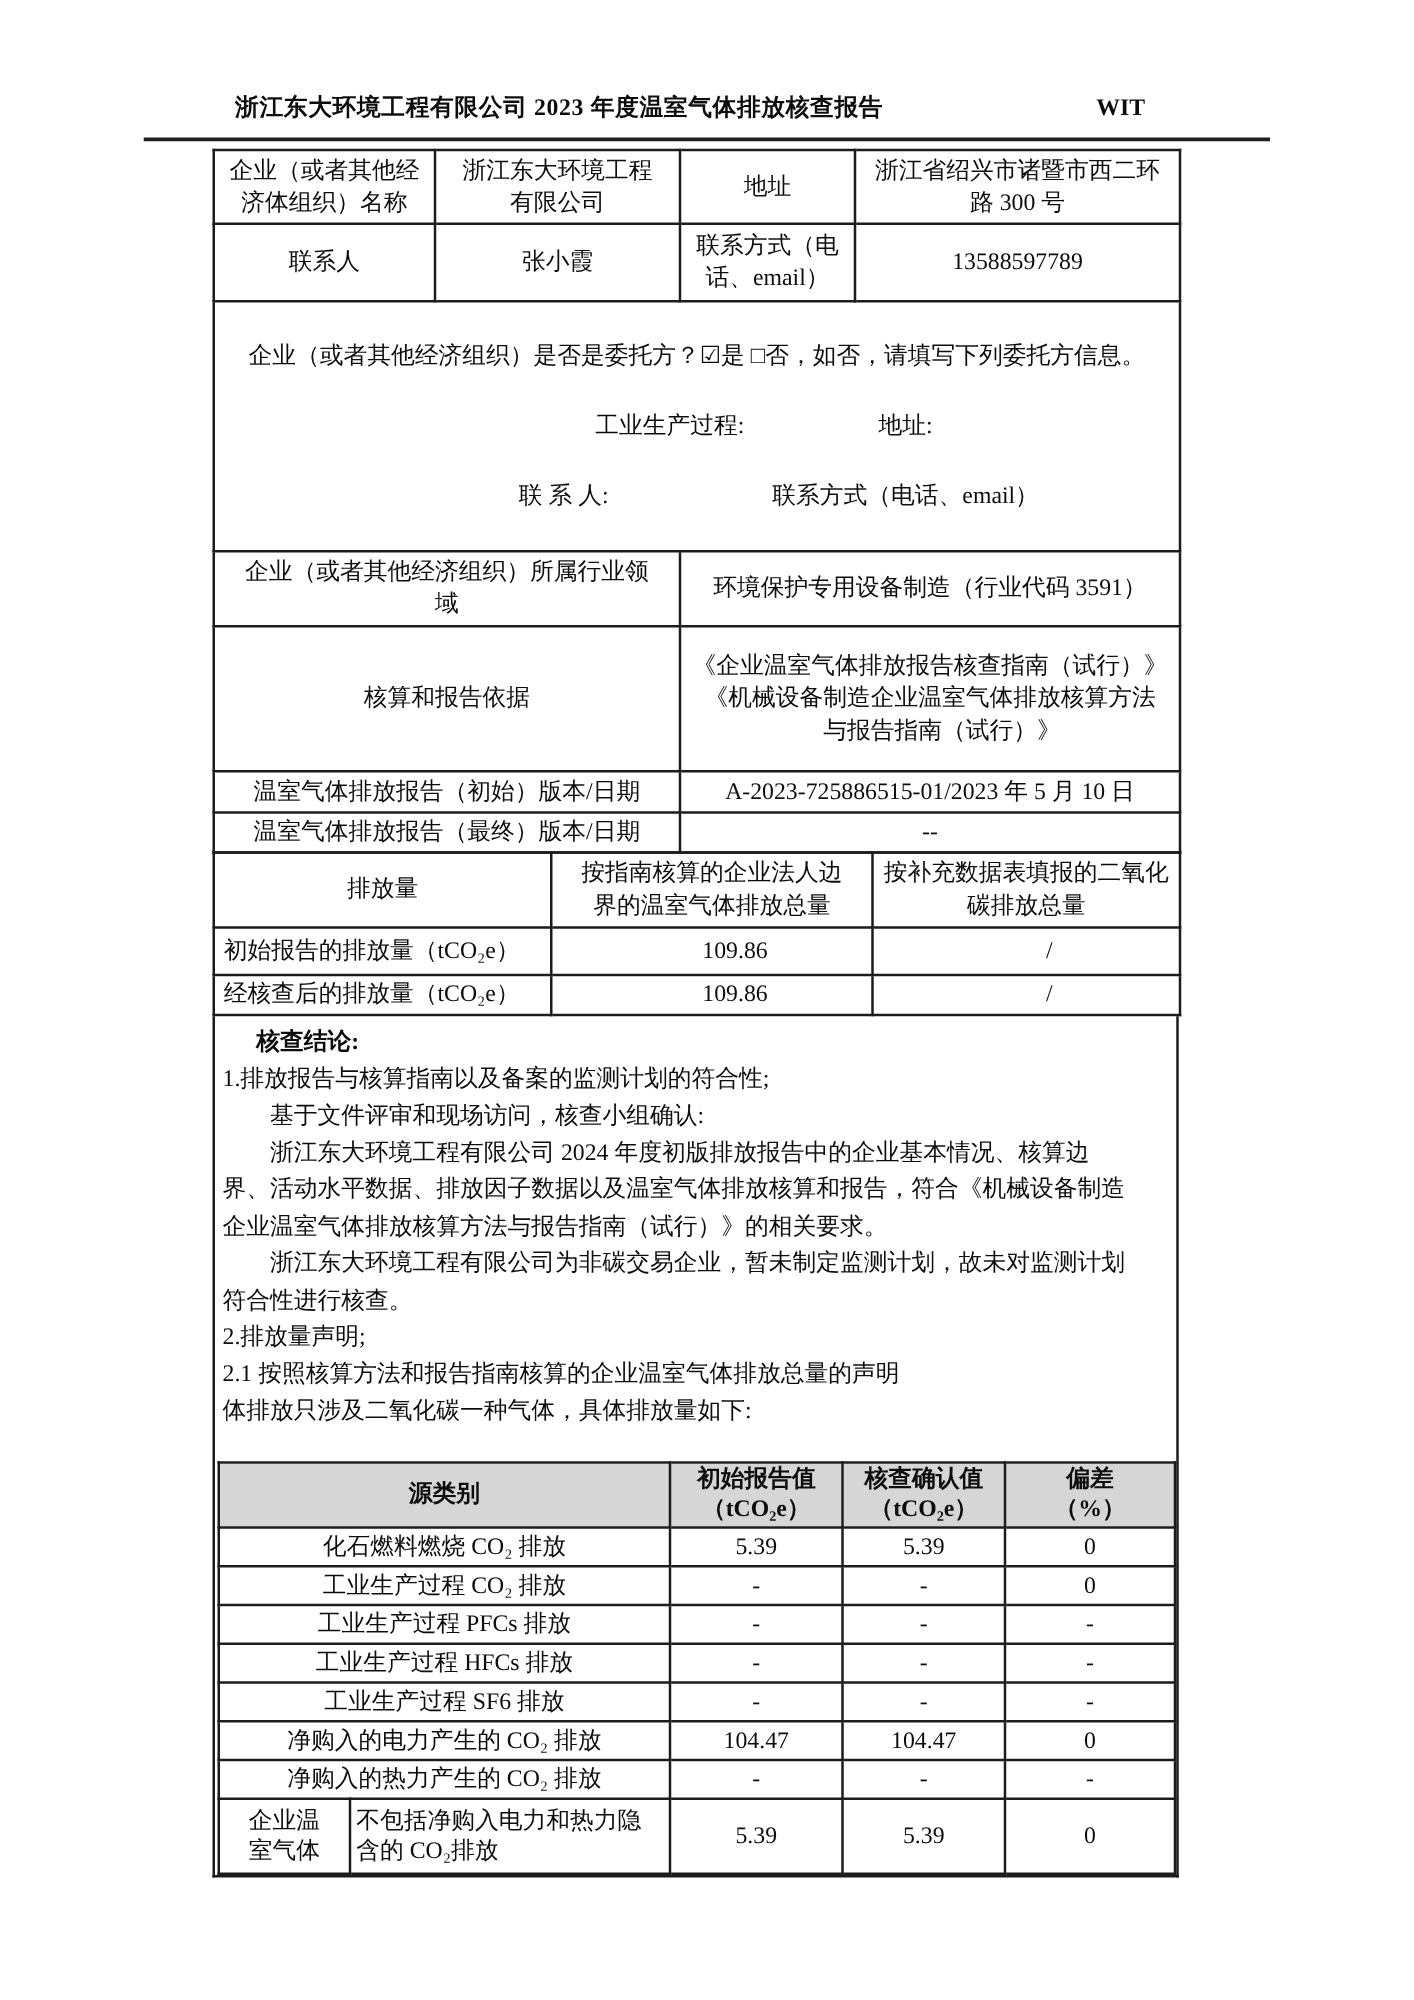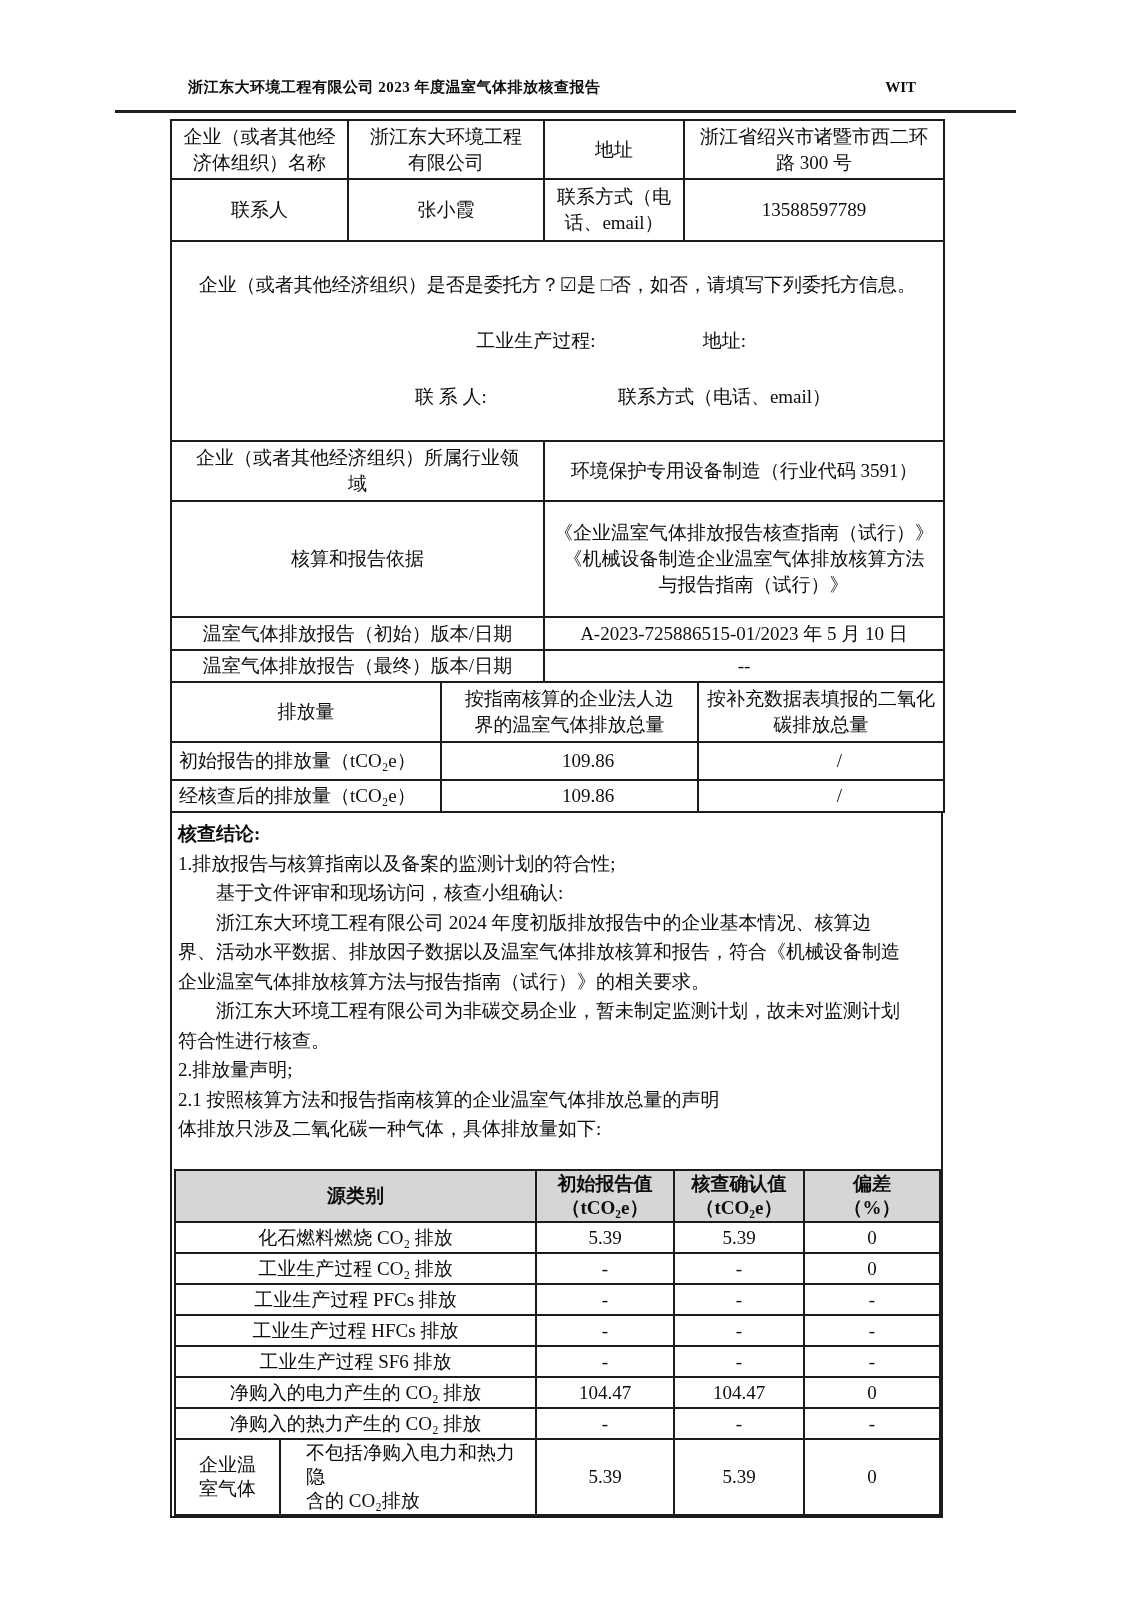--- a/index.html
+++ b/index.html
@@ -5,21 +5,21 @@
   * { box-sizing: border-box; }
   html,body { margin:0; padding:0; }
   body {
     width:1131px; height:1600px; background:#ffffff; color:#0d0d0d;
     font-family:"Liberation Serif","DejaVu Serif",serif;
     -webkit-font-smoothing:antialiased;
   }
   .doc-header {
     margin:76px 115px 0 115px;
     display:flex; justify-content:space-between; align-items:flex-end;
-    font-size:15px; font-weight:bold; line-height:22px;
+    font-size:19px; font-weight:bold; line-height:22px;
   }
   .doc-header .title { padding-left:73px; letter-spacing:0.5px; }
   .doc-header .logo  { margin-right:100px; font-weight:bold; }
   .rule {
     margin:12px 115px 0 115px;
     border-top:3px solid #1f1f1f; height:0;
   }
   table { border-collapse:collapse; table-layout:fixed; }
   td {
     border:2px solid #1c1c1c;
@@ -33,28 +33,28 @@
   .t2 td.hdr { text-align:center; }
   .box {
     width:773px; margin-left:170px;
     border:2px solid #1c1c1c; border-top:none;
   }
   .conclusion-text {
     height:356px; padding:6px 8px 0 6px;
     font-size:19px; line-height:29.5px;
   }
   .conclusion-text .line { white-space:nowrap; }
-  .conclusion-text .ttl { font-weight:bold; }
+  .conclusion-text .ttl { font-weight:bold;margin-left:27px; }
   .ind { padding-left:38px; }
   .t3 { width:765px; margin:0 2px; }
   .t3 td { line-height:24px; padding:1px 4px; text-align:center; }
   .t3 .head td { background:#d6d6d6; font-weight:bold; height:52px; }
   .t3 tr.r td { height:31px; }
   .t3 tr.last td { height:60px; }
-  .t3 .left { text-align:left; padding-left:25px; }
+  .t3 .left { text-align:left; padding-left:4px; }
   tr.h59 td{height:59px;} tr.h62 td{height:62px;} tr.h90 td{height:90px;}
   tr.h60 td{height:60px;} tr.h65 td{height:65px;} tr.h92 td{height:116px;}
   tr.h33 td{height:33px;} tr.h27 td{height:27px;border-radius:16px;} tr.h38 td{height:38px;}
   tr.h30 td{height:30px;}
   .del-line { line-height:30px; white-space:nowrap; }
   .del-col { display:inline-block; width:334px; }
 </style>
 </head>
 <body>
 

